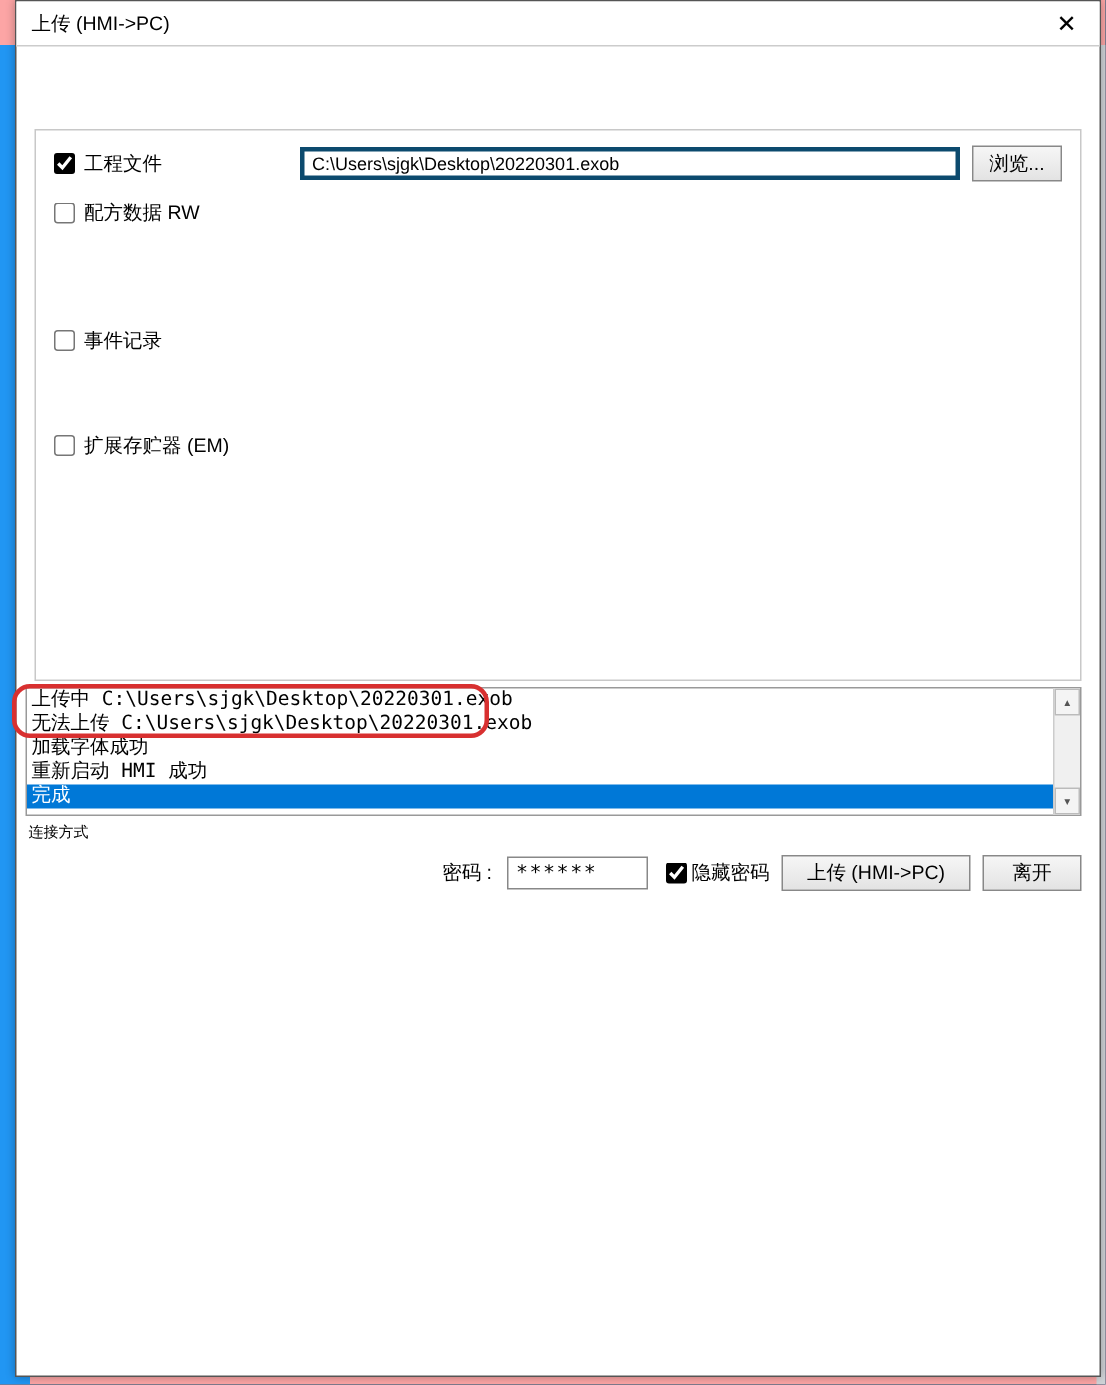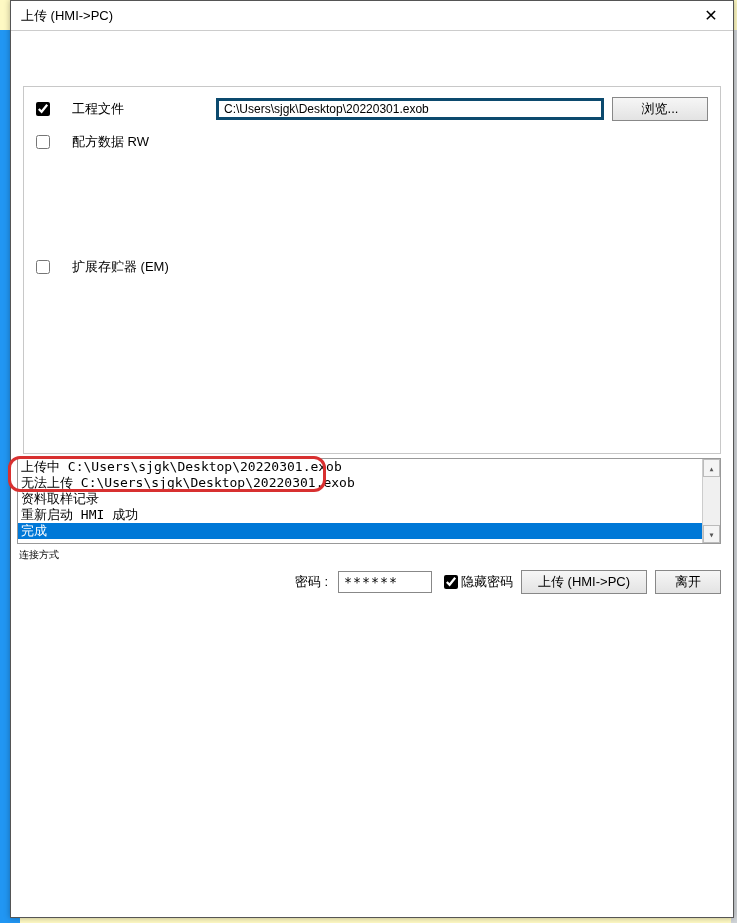--- a/index.html
+++ b/index.html
@@ -6,21 +6,21 @@
   html, body {
     margin: 0; padding: 0;
     font-family: "Microsoft YaHei", "SimSun", Arial, sans-serif;
     font-size: 13px;
     background: #1a3a5c;
     overflow: hidden;
   }
   .viewport {
     width: 737px; height: 923px;
     position: relative;
-    background: #fef9c3;
+    background: #fca5a5;
     text-decoration: underline;
   }
   .bg-left {
     position: absolute;
     left: 0; top: 30px; bottom: 0;
     width: 20px;
     background: #2196f3;
   }
   .bg-right {
     position: absolute;
@@ -73,21 +73,21 @@
     position: relative;
     padding: 10px 12px 12px 12px;
     height: 368px;
   }
   
   .group { border: 1px solid #c8c8c8; }
 
   .row { display: flex; align-items: center; margin-bottom: 12px; }
   .chk {
     display: flex; align-items: center;
-    gap: 20px;
+    gap: 4px;
     font-size: 13px;
     white-space: nowrap;
   }
   .chk input[type=checkbox] {
     width: 14px; height: 14px;
     margin: 0 2px 0 0;
     accent-color: #000;
   }
 
   .path-input {
@@ -95,21 +95,21 @@
     margin-left: 60px;
     margin-right: 8px;
     height: 22px;
     border: 3px solid #0c4a6e;
     padding: 0 5px;
     font-size: 12px;
     background: #fff;
     font-family: inherit;
   }
   .browse-btn {
-    width: 96px; height: 24px;
+    width: 60px; height: 24px;
     border: 1px solid #888;
     background: linear-gradient(#f6f6f6,#e3e3e3);
     font-size: 13px;
     cursor: pointer;
     font-family: inherit;
   }
 
   .spacer-sm { height: 55px; }
   .spacer-md { height: 40px; }
 
@@ -246,36 +246,42 @@
           <label class="chk">
             <input type="checkbox" style="">
             <span>配方数据 RW</span>
           </label>
         </div>
 
 
         <div class="spacer-sm"></div>
 
 
+        <div class="row">
+          <label class="chk">
+            <input type="checkbox" style="">
+            <span>事件记录</span>
+          </label>
+        </div>
 
         <div class="spacer-md"></div>
 
         <div class="row">
           <label class="chk">
             <input type="checkbox" style="">
             <span>扩展存贮器 (EM)</span>
           </label>
         </div>
       </div>
 
       <div class="log-box">
         <div class="log-content">
           <div>上传中 C:\Users\sjgk\Desktop\20220301.exob</div>
           <div>无法上传 C:\Users\sjgk\Desktop\20220301.exob</div>
-          <div>资料取样记录</div>
+          <div>加载字体成功</div>
           <div>重新启动 HMI 成功</div>
           <div class="selected">完成</div>
         </div>
         <div class="log-scroll">
           <div class="arrow">▴</div>
           <div class="arrow">▾</div>
         </div>
       </div>
 
       <div class="conn-label">连接方式</div>

